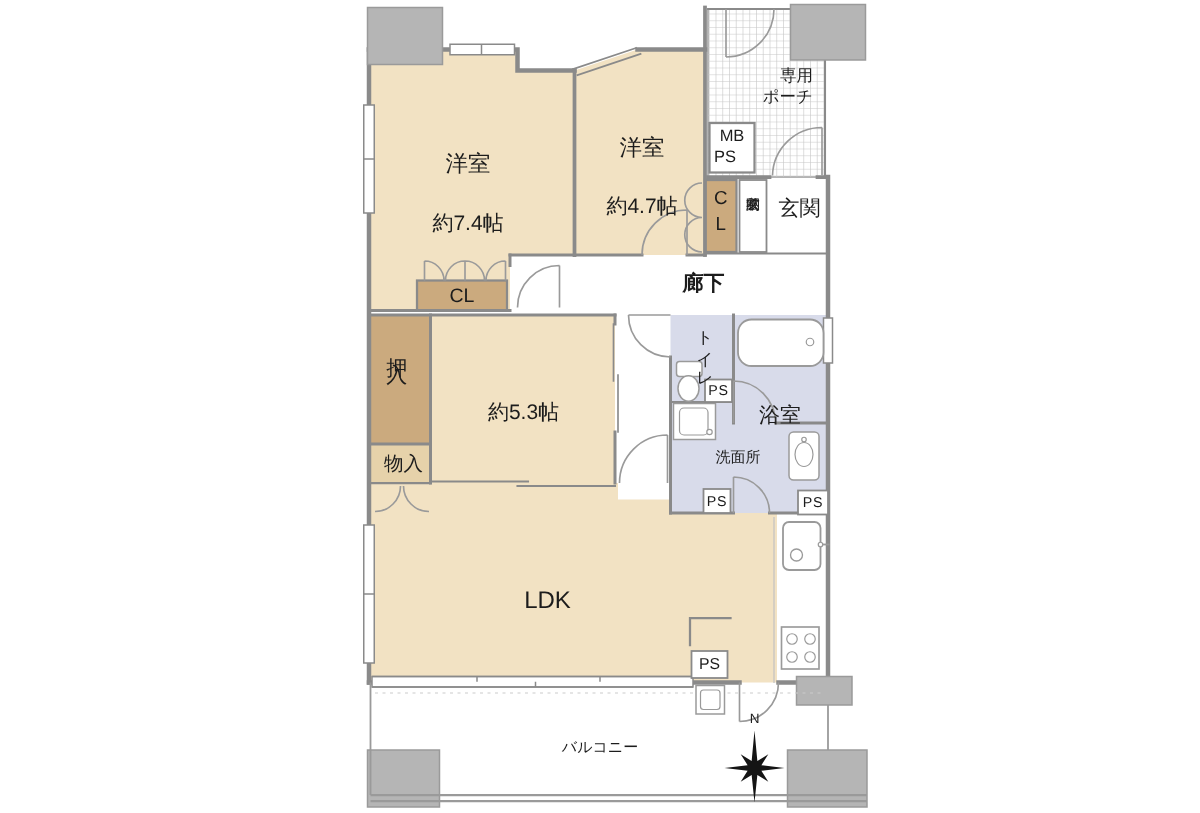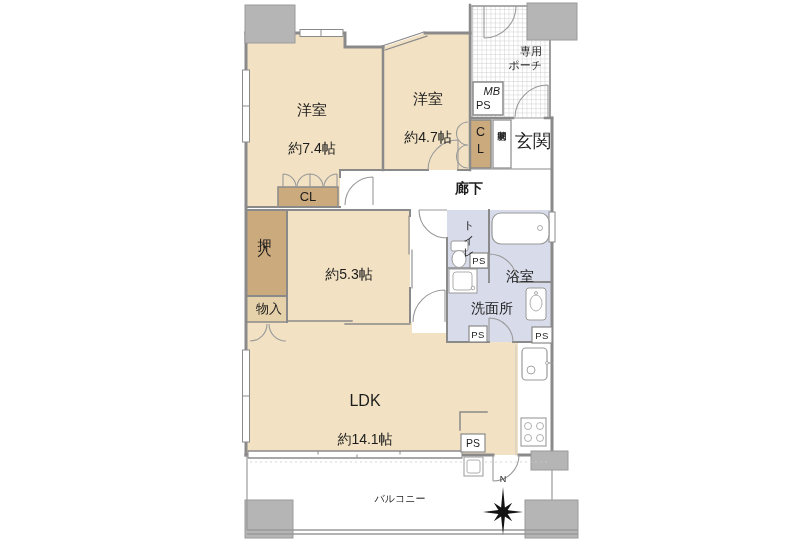--- a/index.html
+++ b/index.html
@@ -172,48 +172,47 @@
   <div class="room-name">洋室</div>
   <div class="room-area">約4.7帖</div>
 </div>
 
 <div class="lbl" style="left:299px;top:246px;width:100px;">
   <div class="room-area">約5.3帖</div>
 </div>
 
 <div class="lbl" style="left:305px;top:371px;width:120px;">
   <div class="room-name" style="font-size:16px;">LDK</div>
-  <div class="room-area">約14.1帖</div>
 </div>
 
 <div class="lbl small" style="left:492px;top:44px;width:50px;line-height:1.3;text-align:right;">専用
 ポーチ</div>
 
-<div class="lbl small" style="left:476px;top:85px;width:24px;text-align:right;font-style:italic;">MB</div>
+<div class="lbl small" style="left:476px;top:85px;width:24px;text-align:center;">MB</div>
 <div class="lbl small" style="left:476px;top:99px;width:24px;text-align:left;">PS</div>
 
 <div class="lbl vtext" style="left:474px;top:125px;font-size:12.5px;letter-spacing:3px;">CL</div>
 
 <div class="lbl vtext tiny" style="left:497px;top:124px;">玄関収納</div>
 
-<div class="lbl" style="left:512px;top:130px;width:42px;font-size:18px;">玄関</div>
+<div class="lbl" style="left:512px;top:130px;width:42px;font-size:14px;">玄関</div>
 
 <div class="lbl" style="left:449px;top:180px;width:40px;font-size:14px;font-weight:bold;">廊下</div>
 
 <div class="lbl" style="left:278px;top:189px;width:60px;font-size:13px;">CL</div>
 
 <div class="lbl vtext" style="left:258px;top:227px;font-size:14px;letter-spacing:4px;">押入</div>
 
 <div class="lbl" style="left:246px;top:301px;width:46px;font-size:13px;">物入</div>
 
 <div class="lbl vtext" style="left:463px;top:213px;font-size:11px;letter-spacing:1px;">トイレ</div>
 
 <div class="lbl" style="left:496px;top:268px;width:48px;font-size:14px;">浴室</div>
 
-<div class="lbl" style="left:465px;top:300px;width:54px;font-size:14px;">洗面所</div>
+<div class="lbl" style="left:465px;top:300px;width:54px;font-size:10px;">洗面所</div>
 
 <div class="lbl" style="left:350px;top:493px;width:100px;font-size:10px;">バルコニー</div>
 
 <div class="lbl ps" style="left:470px;top:255px;width:18px;">PS</div>
 <div class="lbl ps" style="left:469px;top:329px;width:18px;">PS</div>
 <div class="lbl ps" style="left:532px;top:330px;width:20px;">PS</div>
 <div class="lbl" style="left:461px;top:437px;width:24px;font-size:10.5px;">PS</div>
 
 <div class="lbl tiny" style="left:495px;top:474px;width:16px;">N</div>
 

